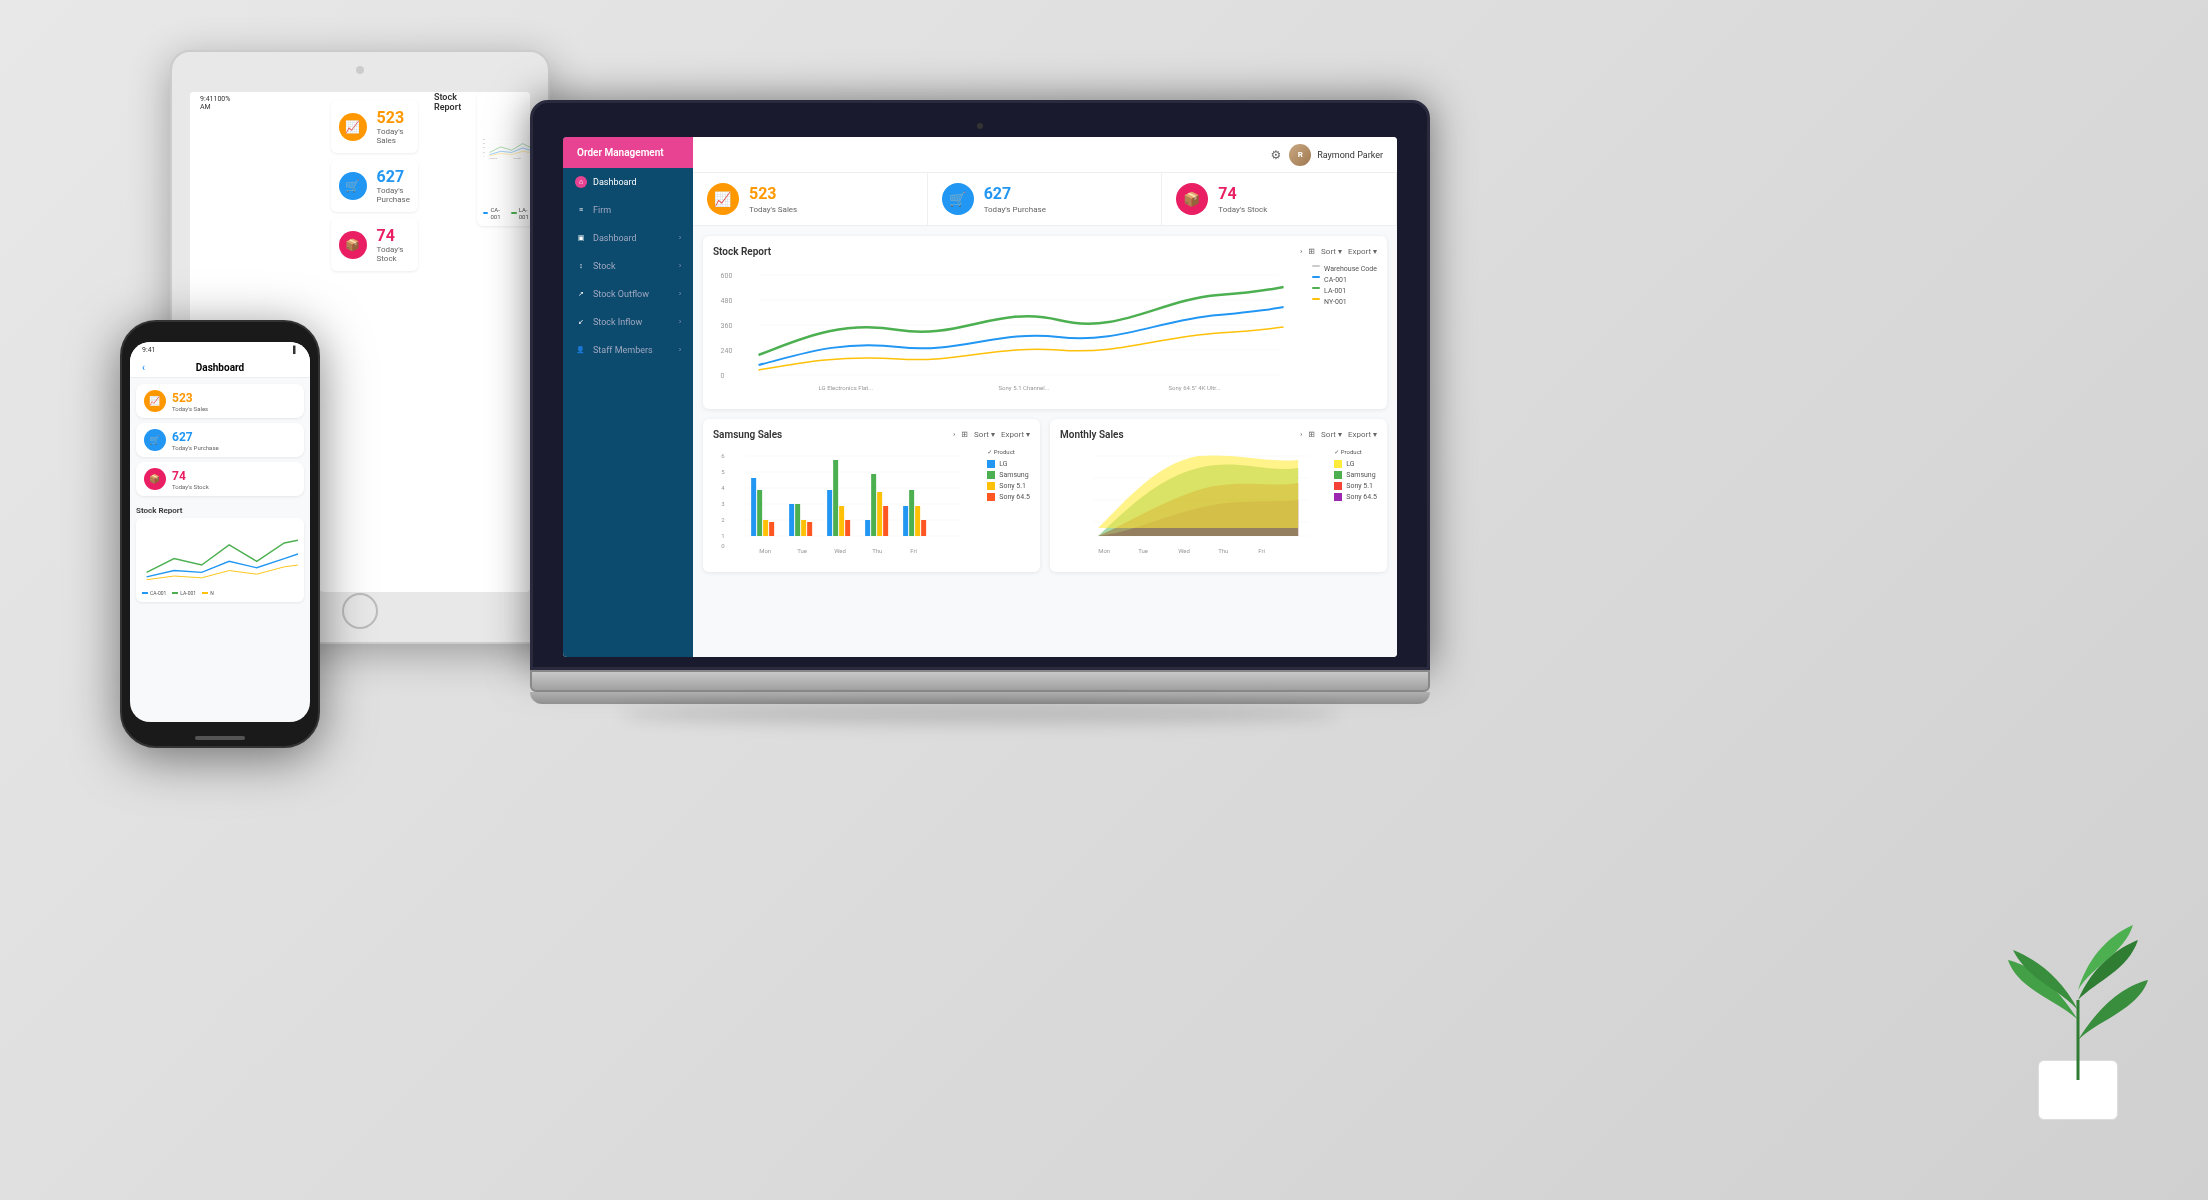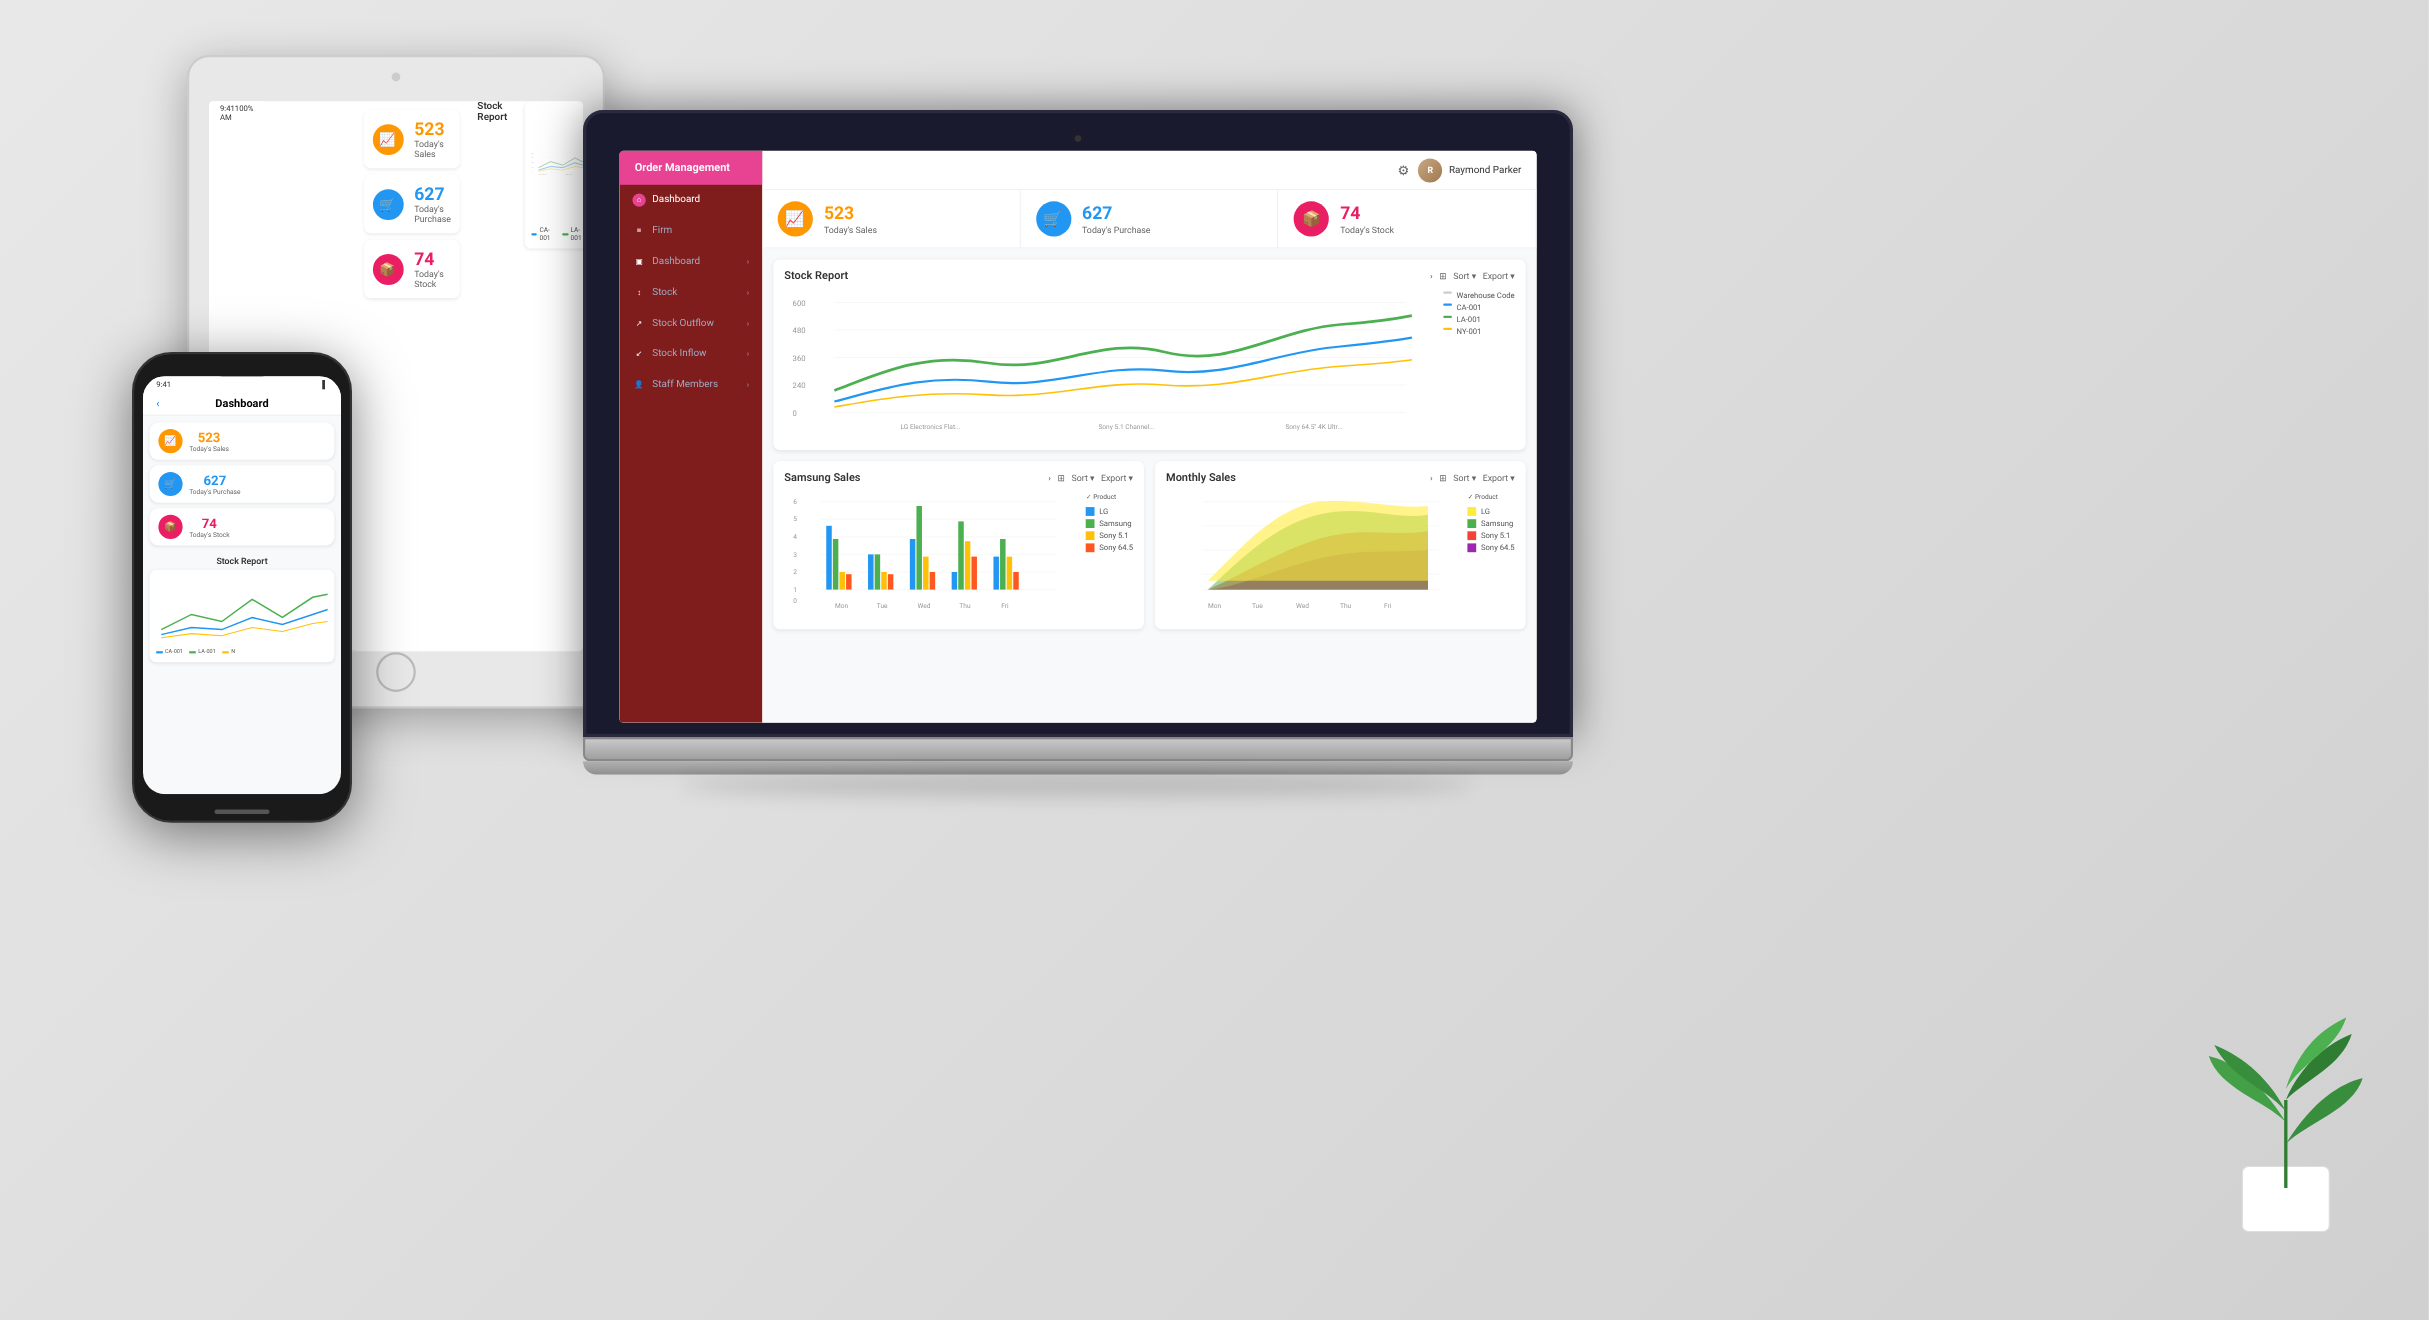--- a/index.html
+++ b/index.html
@@ -153,21 +153,21 @@
     }
 
     
     .dashboard {
       display: flex;
       height: 100%;
     }
 
     .sidebar {
       width: 130px;
-      background: #7f1d1d;
+      background: #0c4a6e;
       display: flex;
       flex-direction: column;
       flex-shrink: 0;
     }
 
     .sidebar-header {
       background: #e84393;
       padding: 10px 14px;
       font-size: 10px;
       font-weight: 600;
@@ -446,21 +446,20 @@
       color: #333;
       margin-bottom: 4px;
     }
 
     
     .phone-dashboard {
       display: flex;
       flex-direction: column;
       height: 100%;
       background: #f8f9fa;
-      text-align: center;
     }
 
     .phone-status-bar {
       background: #fff;
       padding: 4px 12px;
       display: flex;
       justify-content: space-between;
       font-size: 7px;
       color: #333;
     }

